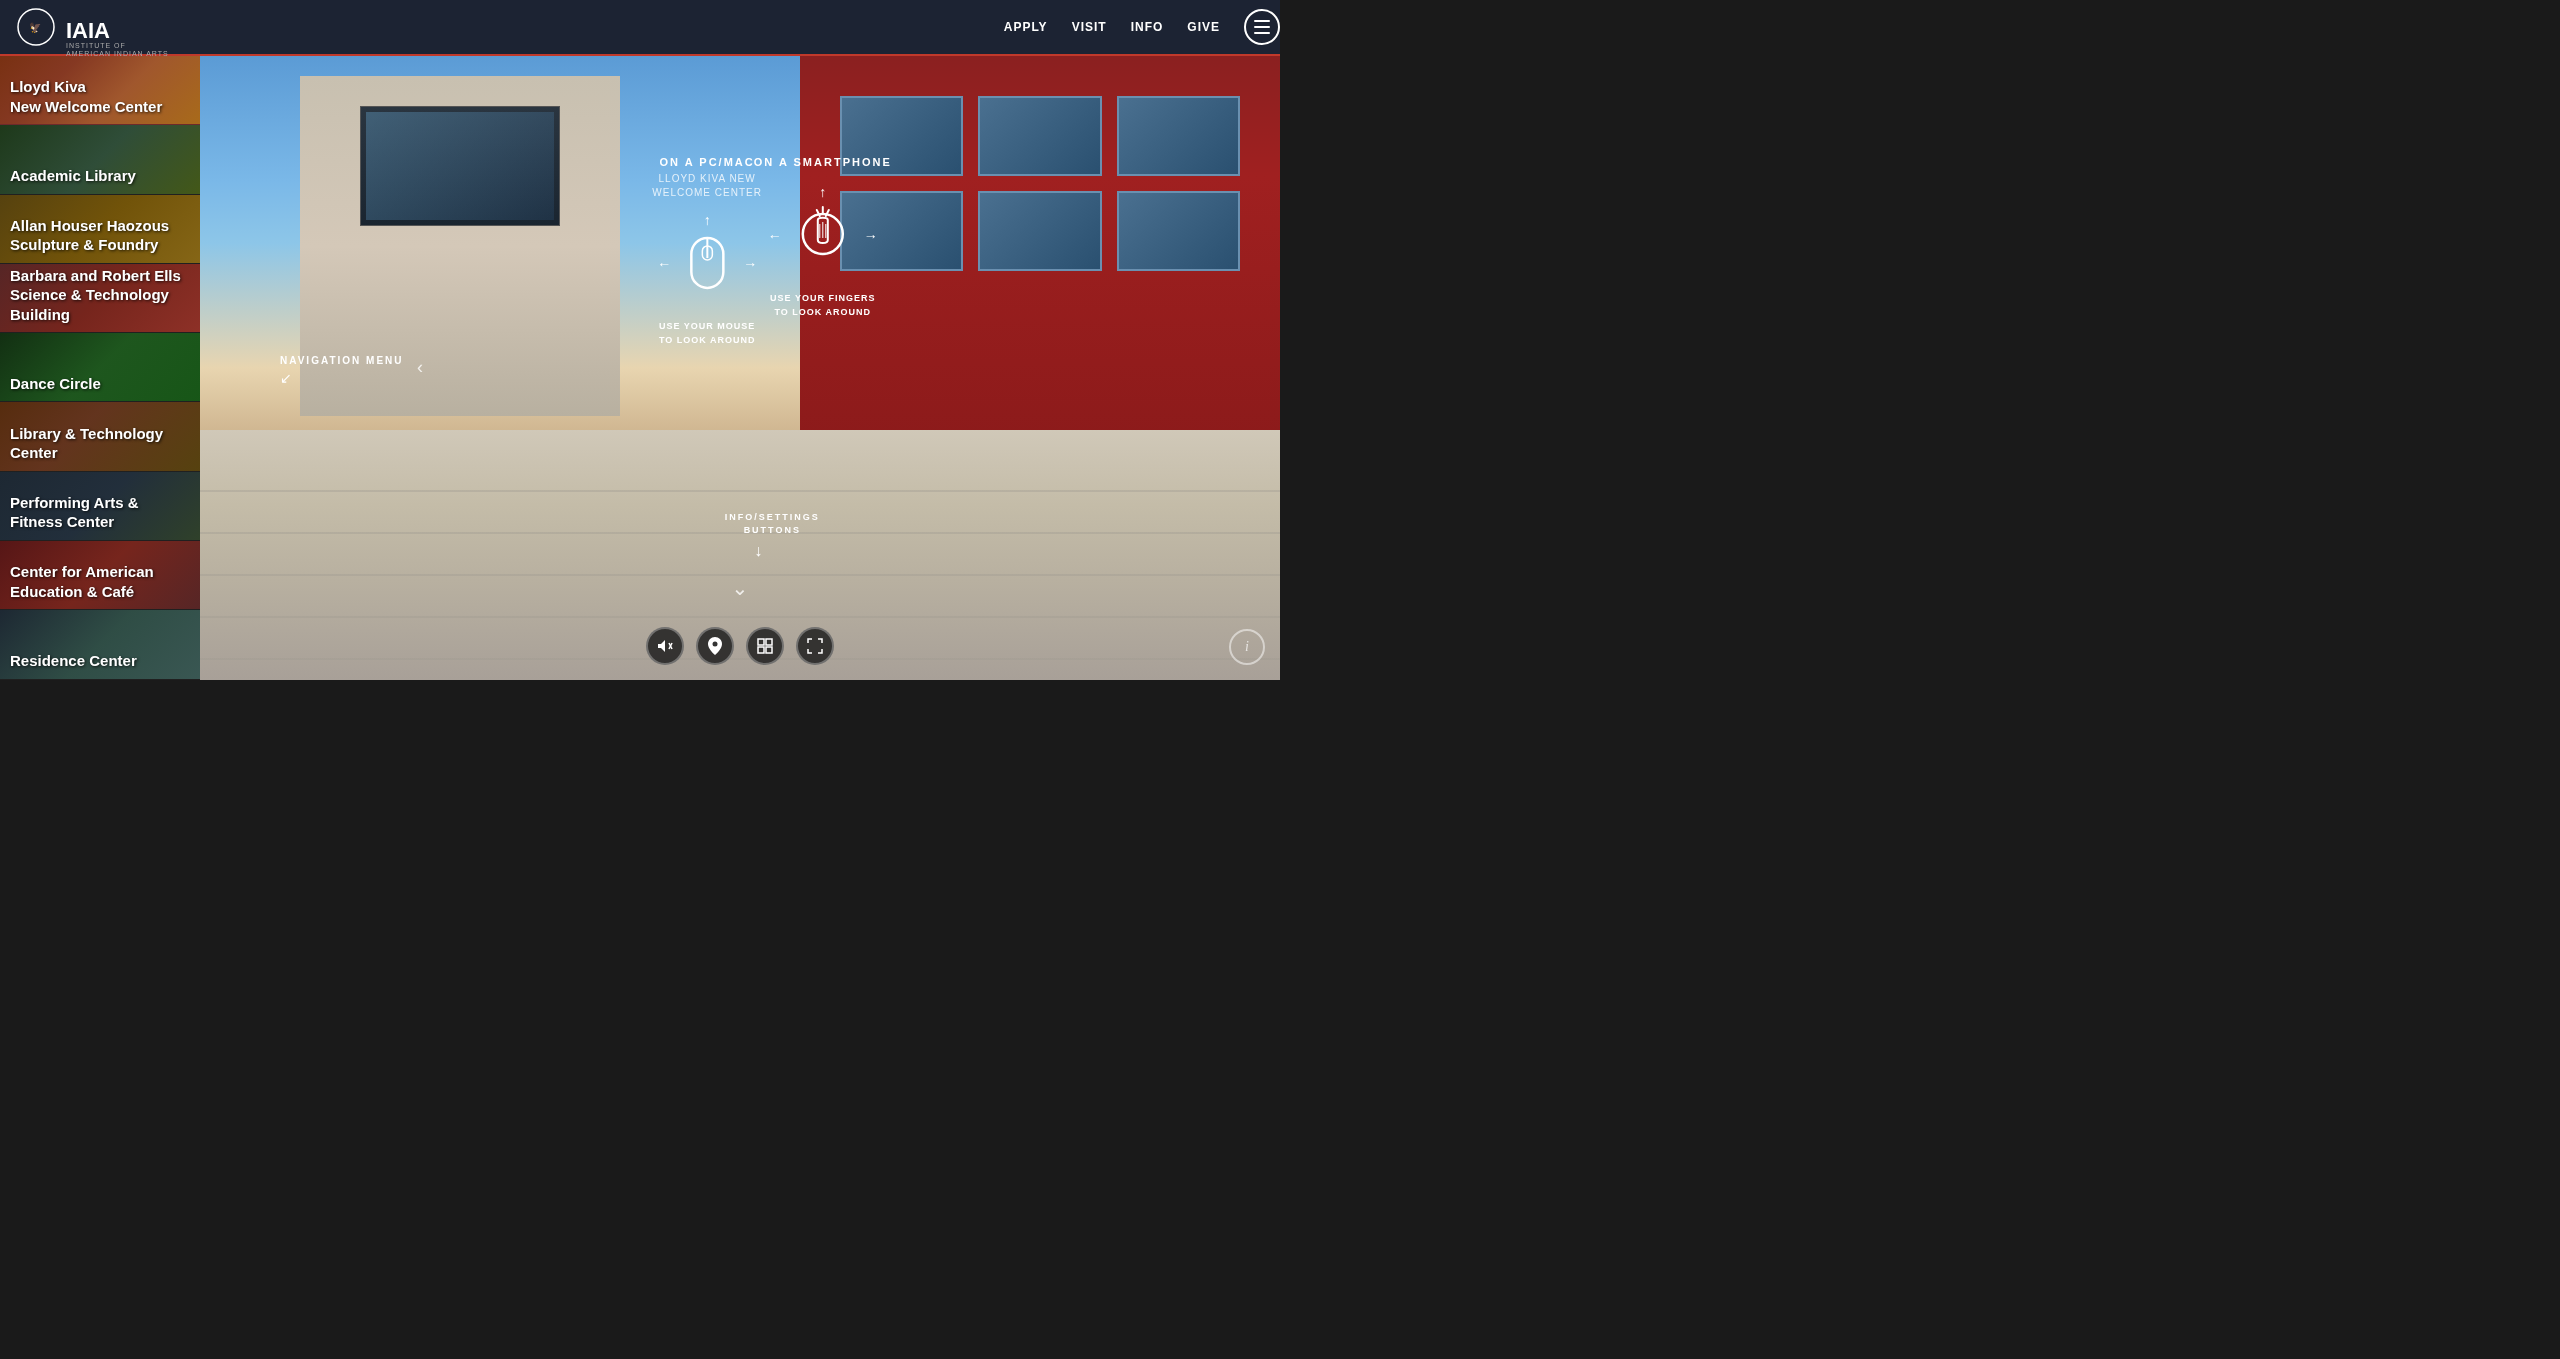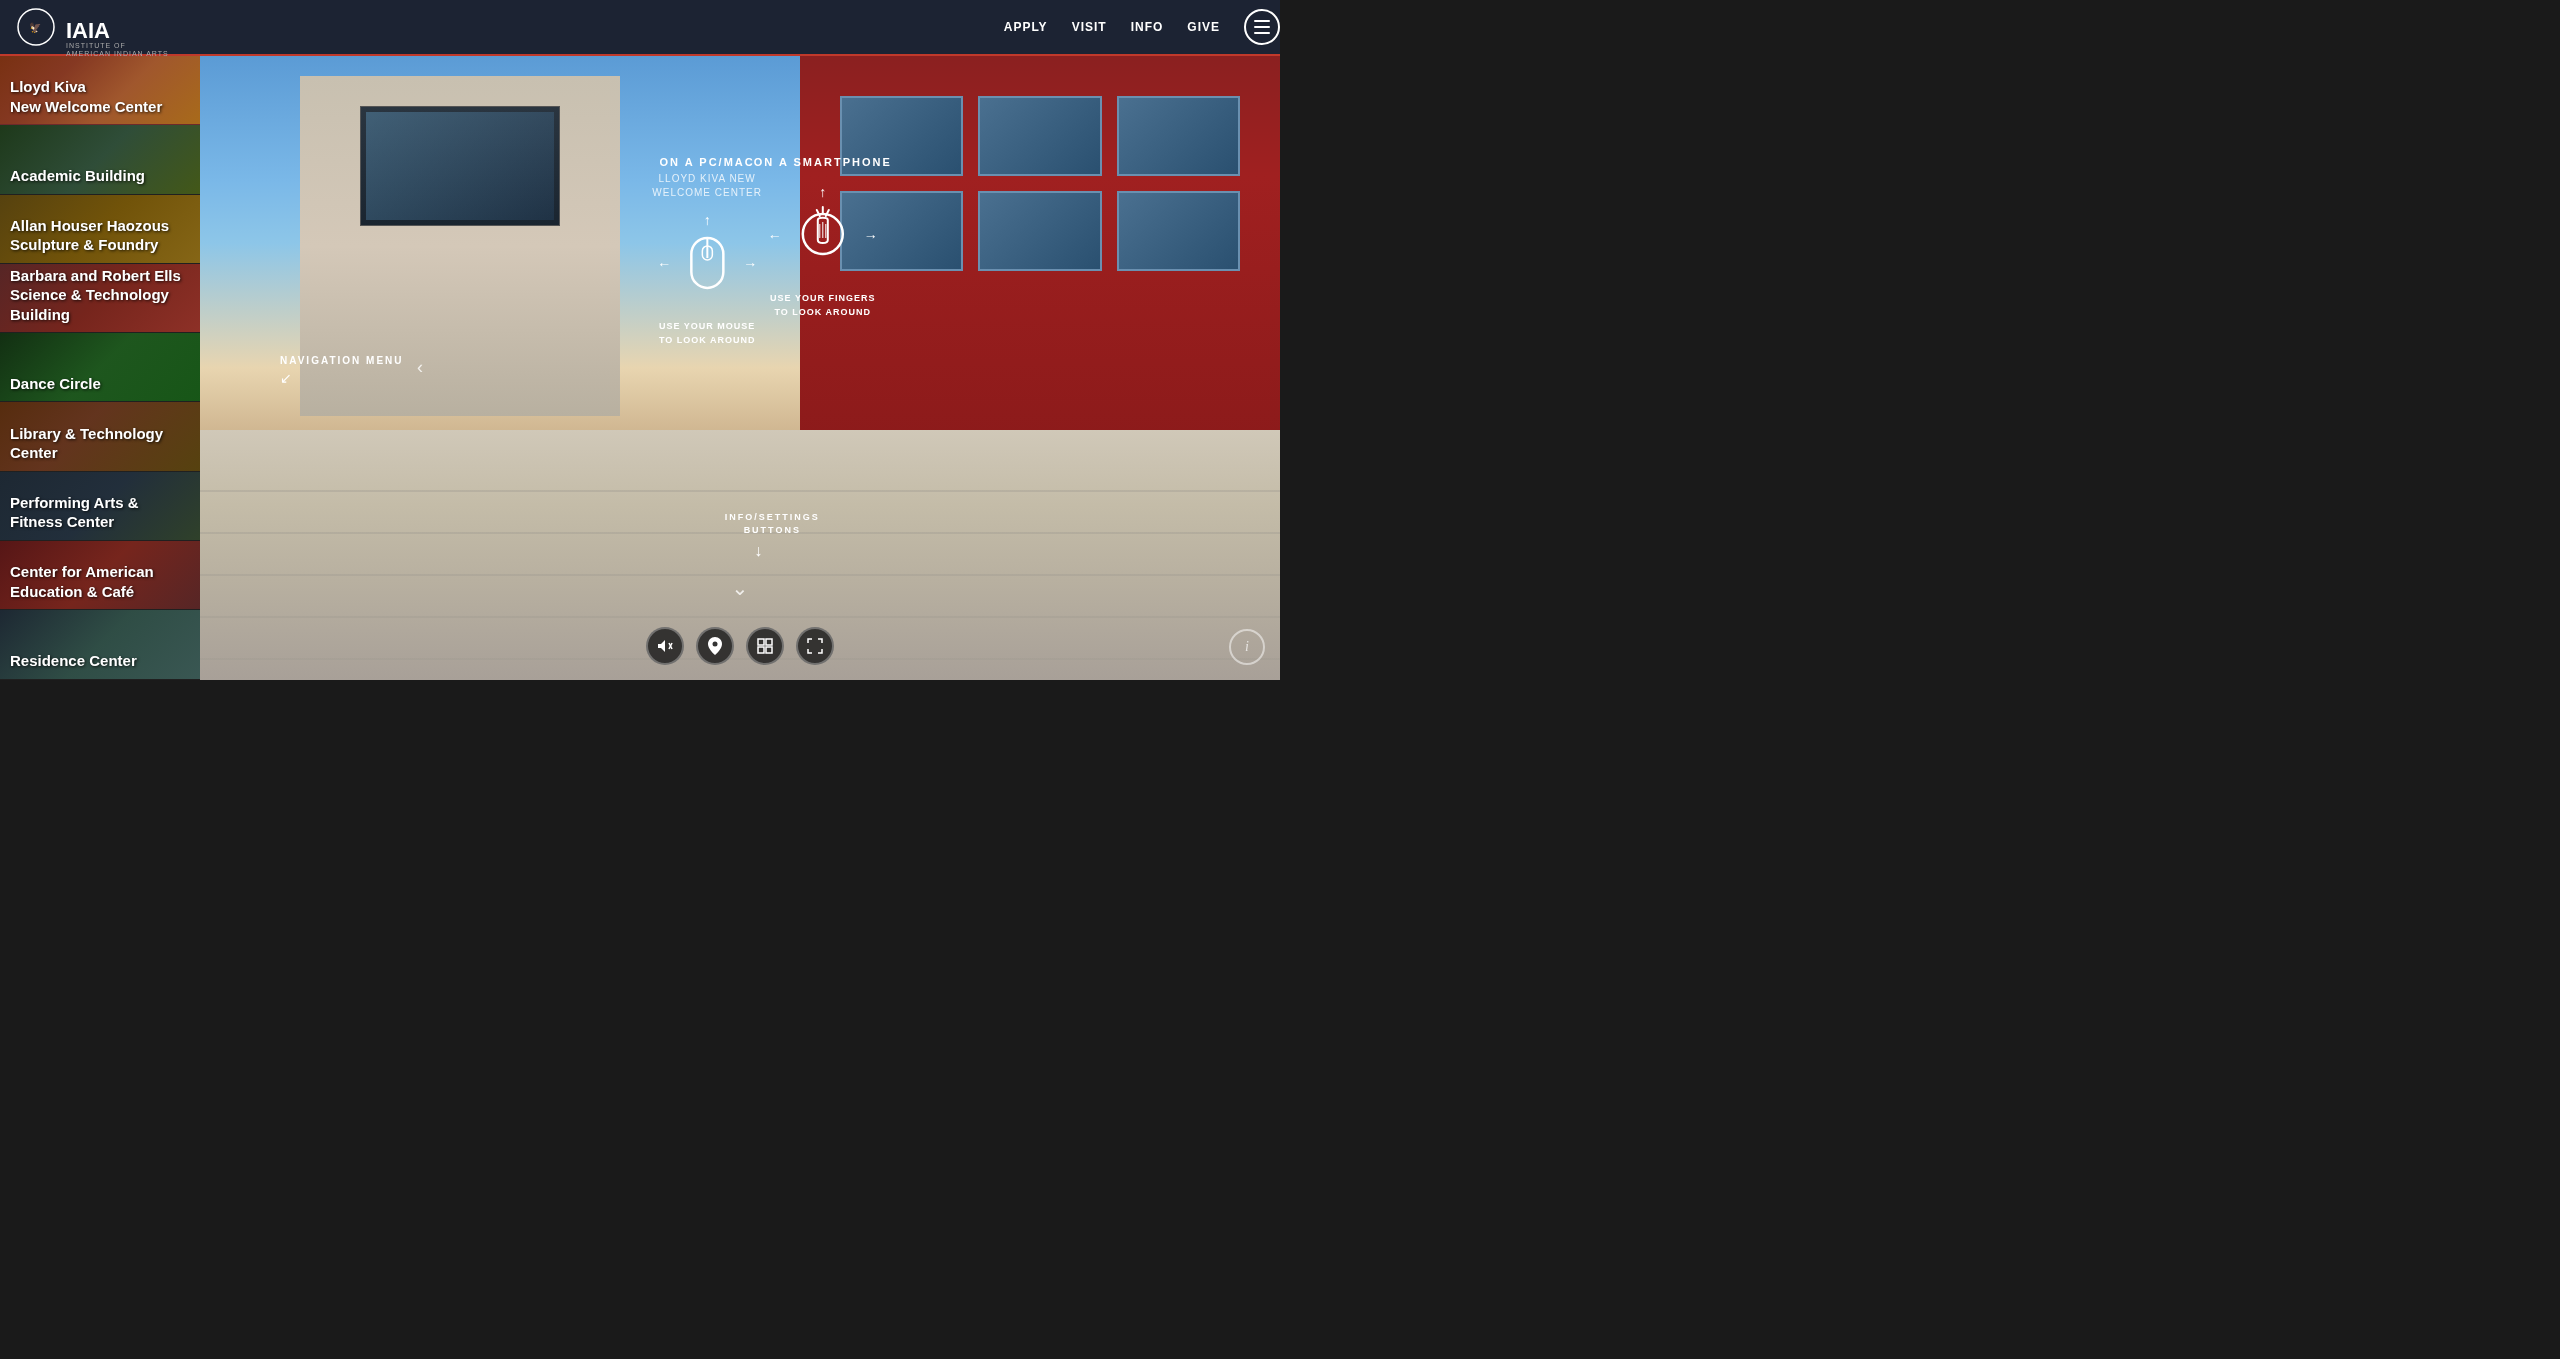--- a/index.html
+++ b/index.html
@@ -417,21 +417,21 @@
   <div class="sidebar-item active">
     <div class="sidebar-item-bg bg-welcome"></div>
     <span class="sidebar-label">
       <span>Lloyd Kiva</span><br>
       <span>New Welcome Center</span>
     </span>
   </div>
 
   <div class="sidebar-item">
     <div class="sidebar-item-bg bg-academic"></div>
-    <span class="sidebar-label">Academic Building</span>
+    <span class="sidebar-label">Academic Library</span>
   </div>
 
   <div class="sidebar-item">
     <div class="sidebar-item-bg bg-allan"></div>
     <span class="sidebar-label">
       <span>Allan Houser Haozous</span><br>
       <span>Sculpture &amp; Foundry</span>
     </span>
   </div>
 

